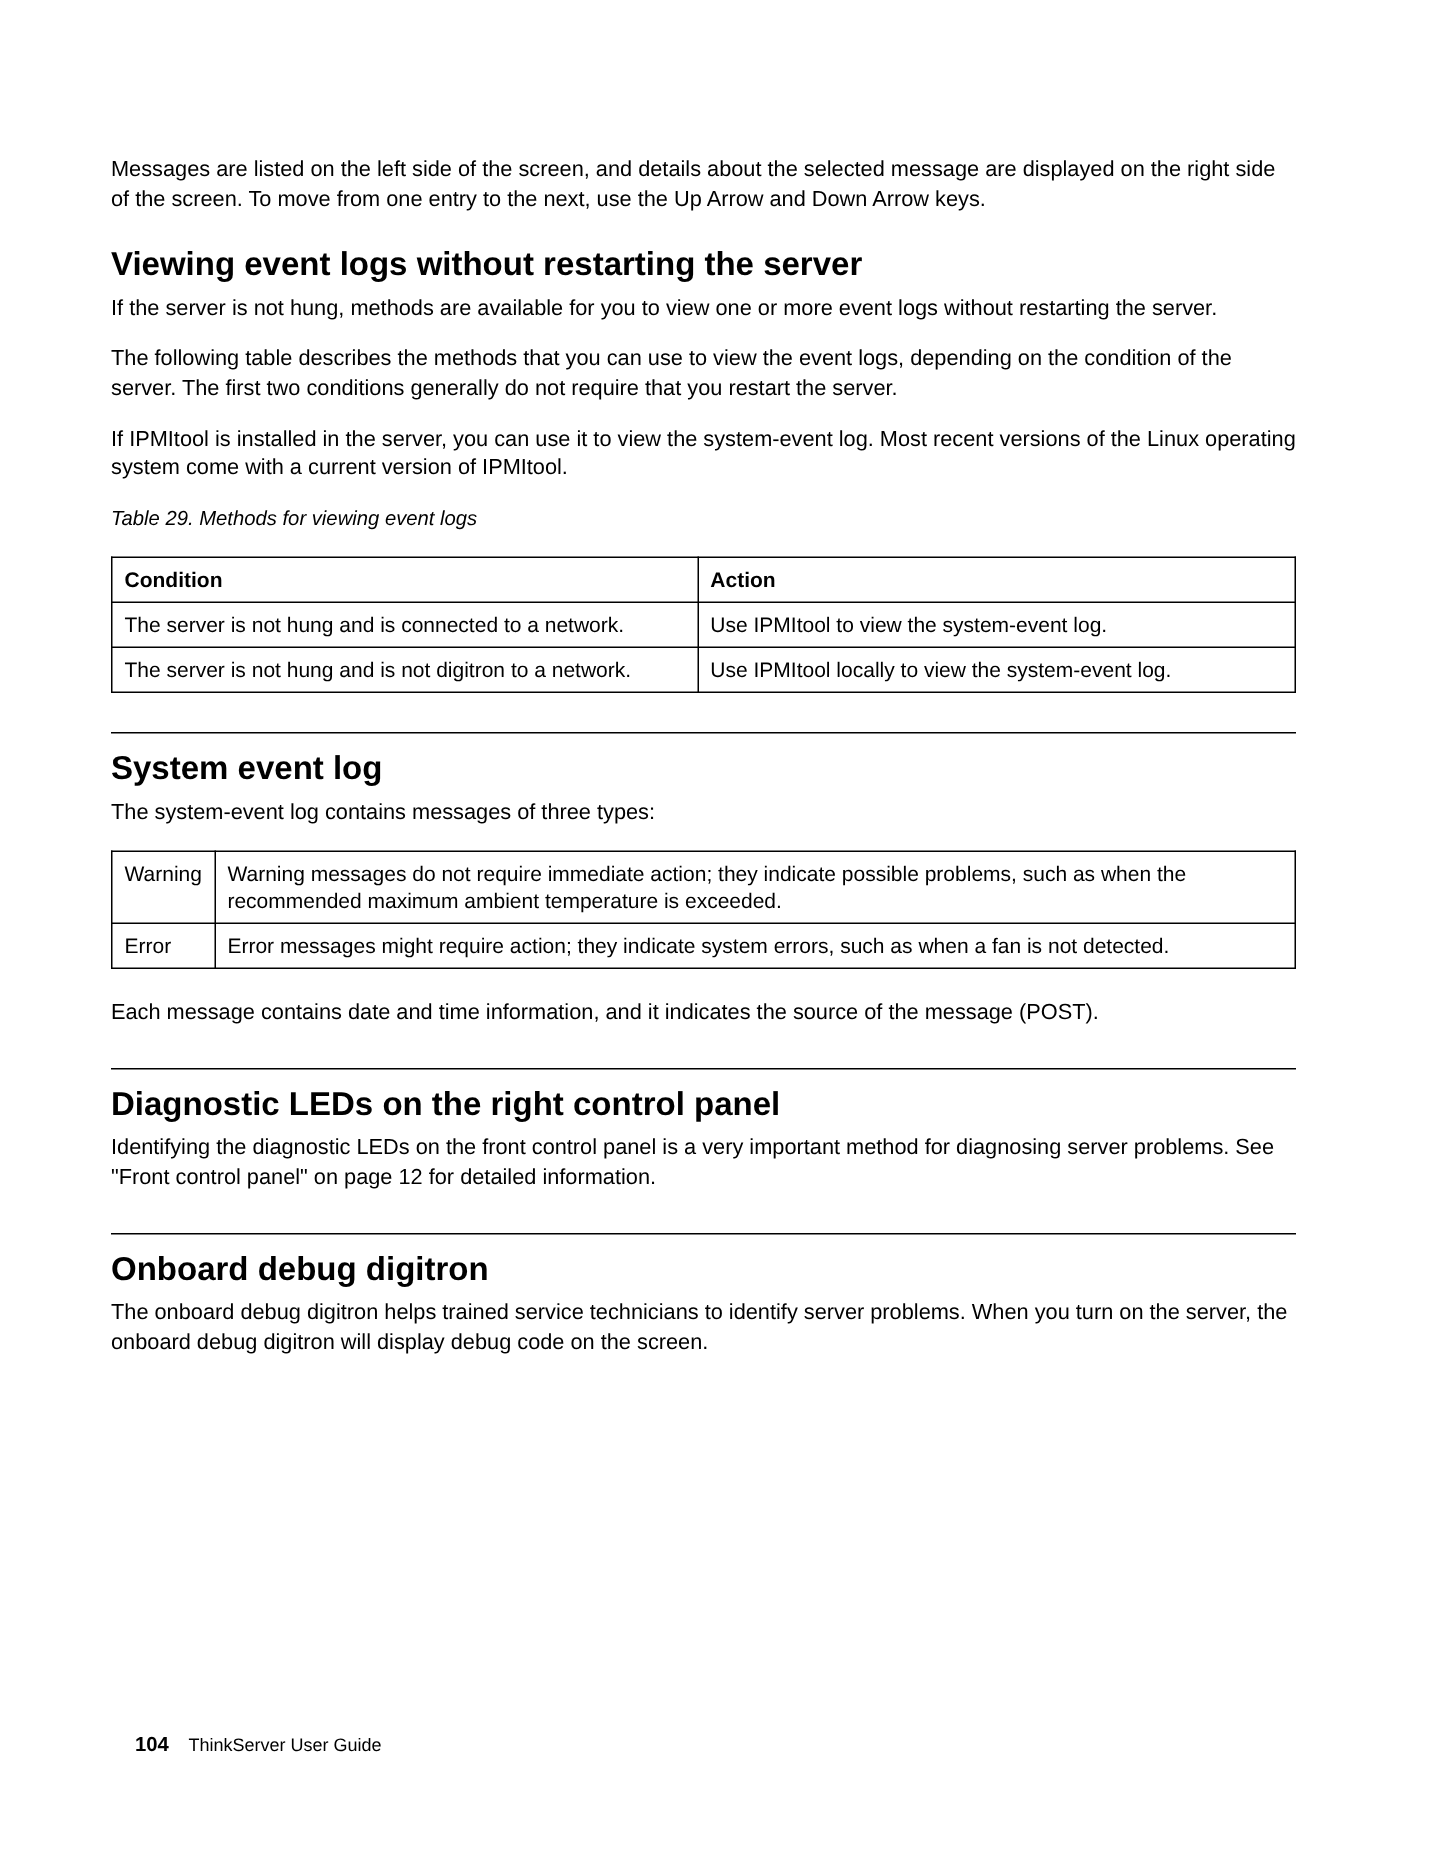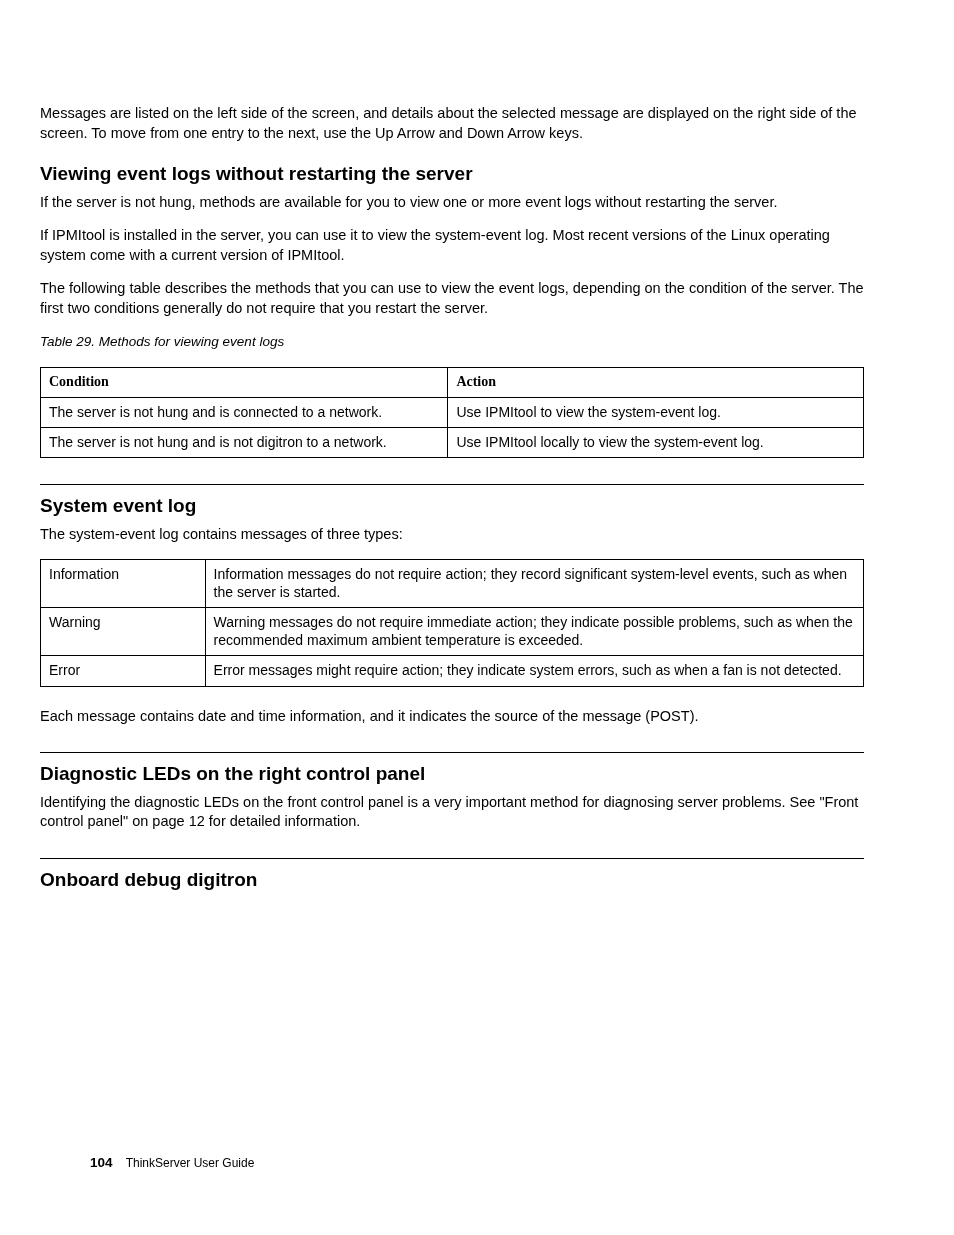--- a/index.html
+++ b/index.html
@@ -7,25 +7,25 @@
     font-family: Arial, Helvetica, sans-serif;
     background: #fff;
     color: #000;
     width: 954px;
     height: 1235px;
     position: relative;
     font-size: 14.5px;
     line-height: 1.35;
   }
   .page {
-    padding: 104px 90px 60px 40px;
+    padding: 104px 90px 60px 74px;
   }
   p.body { margin-bottom: 14px; }
   h2.sect {
-    font-size: 19px;
+    font-size: 22px;
     font-weight: bold;
     margin-top: 18px;
     margin-bottom: 6px;
   }
   h2.sect.rule {
     border-top: 1px solid #000;
     padding-top: 8px;
     margin-top: 26px;
   }
   .table-caption {
@@ -41,42 +41,42 @@
     border: 1.5px solid #000;
   }
   th, td {
     border: 1px solid #000;
     padding: 5px 8px 6px 8px;
     text-align: left;
     vertical-align: top;
     font-size: 14px;
     line-height: 1.3;
   }
-  th { font-weight: bold; font-family: Liberation Serif, serif; }
+  th { font-weight: bold; }
   .footer {
     position: absolute;
     left: 90px;
     bottom: 63px;
     font-size: 12px;
   }
   .footer .pgnum { font-weight: bold; font-size: 13.5px; margin-right: 10px; }
   .t1-col1 { width: 49.5%; }
   .t2-col1 { width: 20%; }
 </style>
 </head>
 <body>
 
 <div class="page">
 
   <p class="body">Messages are listed on the left side of the screen, and details about the selected message are displayed on the right side of the screen. To move from one entry to the next, use the Up Arrow and Down Arrow keys.</p>
 
   <h2 class="sect">Viewing event logs without restarting the server</h2>
   <p class="body">If the server is not hung, methods are available for you to view one or more event logs without restarting the server.</p>
+  <p class="body">The following table describes the methods that you can use to view the event logs, depending on the condition of the server. The first two conditions generally do not require that you restart the server.</p>
   <p class="body">If IPMItool is installed in the server, you can use it to view the system-event log. Most recent versions of the Linux operating system come with a current version of IPMItool.</p>
-  <p class="body">The following table describes the methods that you can use to view the event logs, depending on the condition of the server. The first two conditions generally do not require that you restart the server.</p>
 
   <div class="table-caption">Table 29.  Methods for viewing event logs</div>
   <table>
     <tbody>
         <tr>
       <th class="t1-col1">Condition</th>
       <th>Action</th>
     </tr>
     <tr>
       <td>The server is not hung and is connected to a network.</td>
@@ -86,39 +86,36 @@
       <td>The server is not hung and is not digitron to a network.</td>
       <td>Use IPMItool locally to view the system-event log.</td>
     </tr>
   </tbody>
     </table>
 
   <h2 class="sect rule">System event log</h2>
   <p class="body">The system-event log contains messages of three types:</p>
   <table>
     <tbody>
-        <tr>
-      <td class="t2-col1">Information</td>
-      <td>Information messages do not require action; they record significant system-level events, such as when the server is started.</td>
-    </tr>
     <tr>
       <td>Warning</td>
       <td>Warning messages do not require immediate action; they indicate possible problems, such as when the recommended maximum ambient temperature is exceeded.</td>
     </tr>
     <tr>
       <td>Error</td>
       <td>Error messages might require action; they indicate system errors, such as when a fan is not detected.</td>
     </tr>
   </tbody>
     </table>
   <p class="body">Each message contains date and time information, and it indicates the source of the message (POST).</p>
 
   <h2 class="sect rule">Diagnostic LEDs on the right control panel</h2>
   <p class="body">Identifying the diagnostic LEDs on the front control panel is a very important method for diagnosing server problems. See "Front control panel" on page 12 for detailed information.</p>
 
   <h2 class="sect rule">Onboard debug digitron</h2>
+  <p class="body">The onboard debug digitron helps trained service technicians to identify server problems. When you turn on the server, the onboard debug digitron will display debug code on the screen.</p>
 
 </div>
 
 <div class="footer">
   <span class="pgnum">104</span>
   <span>ThinkServer User Guide</span>
 </div>
 
 </body></html>

